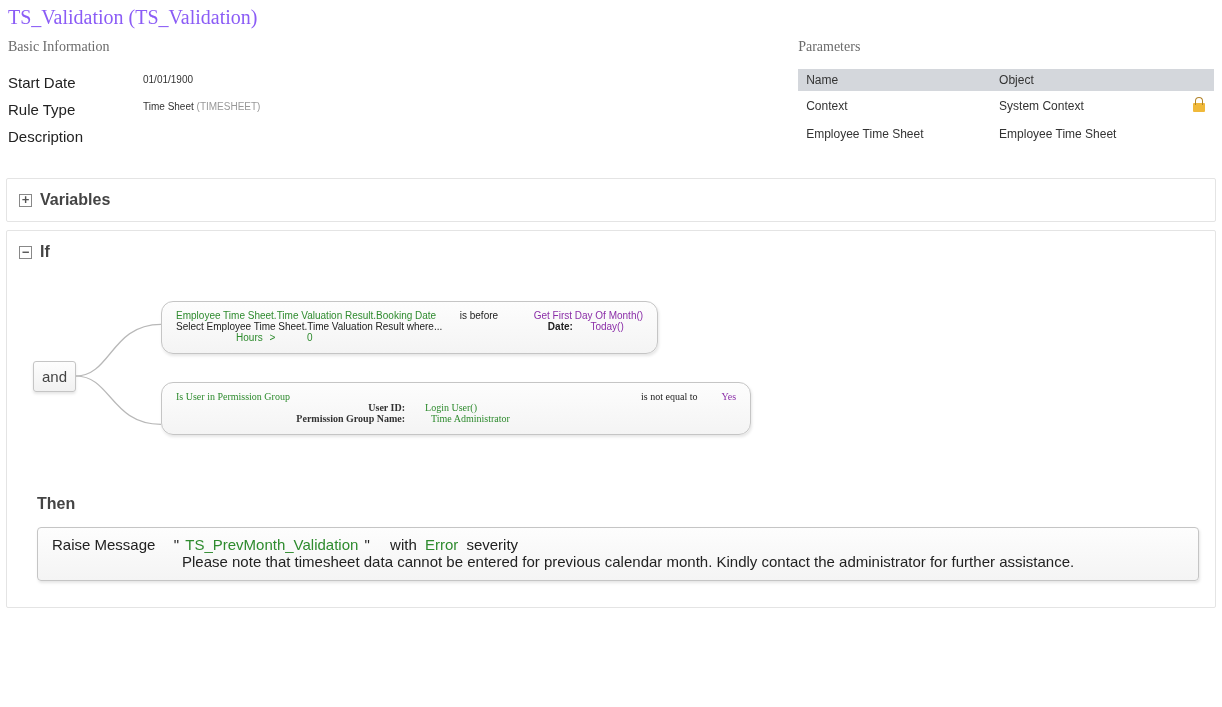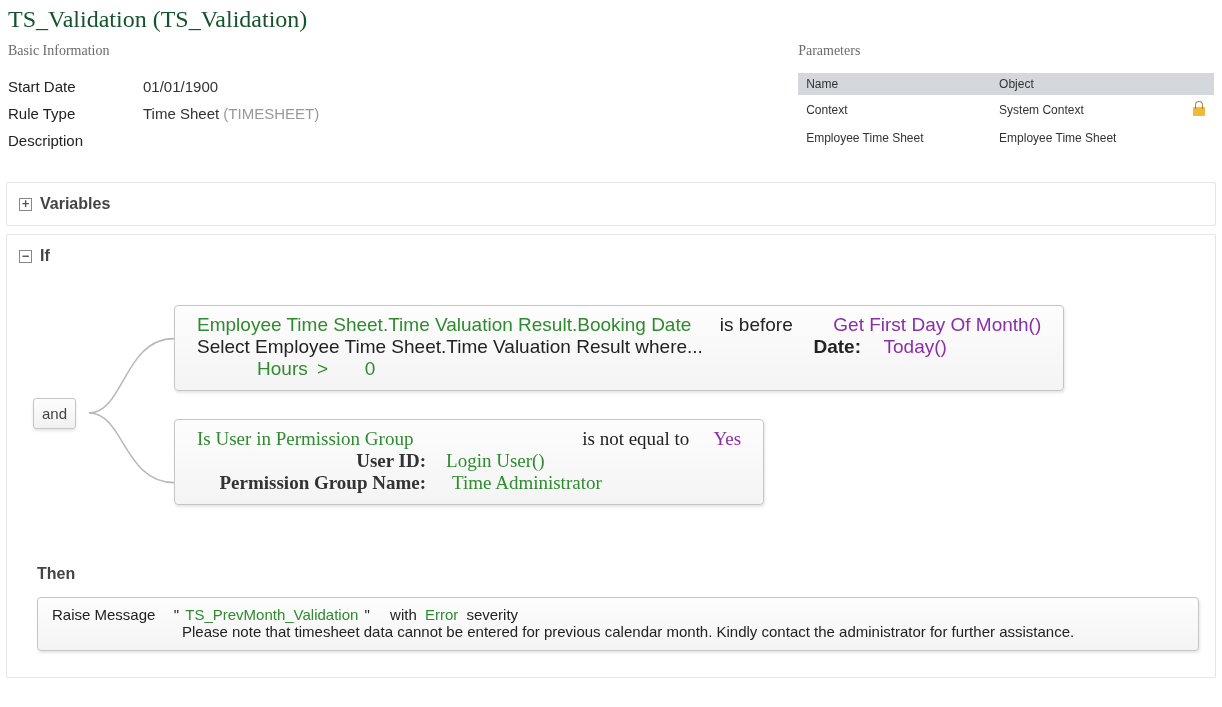--- a/index.html
+++ b/index.html
@@ -7,41 +7,41 @@
     margin: 0;
     padding: 0;
     font-family: Arial, Helvetica, sans-serif;
     font-size: 15px;
     color: #333;
     background: #fff;
     width: 1222px;
   }
   .page-title {
     font-family: Georgia, 'Times New Roman', serif;
-    font-size: 24px;
-    color: #14532d;
+    font-size: 20px;
+    color: #8b5cf6;
     padding: 6px 8px 10px;
     font-weight: normal;
   }
   .top-section {
     display: flex;
     padding: 0 8px 24px;
   }
   .left-col { flex: 1.9; }
   .right-col { flex: 1; }
   .section-heading {
     font-family: Georgia, 'Times New Roman', serif;
     font-size: 14px;
     color: #6b6b6b;
     margin-bottom: 14px;
     font-weight: normal;
   }
   .info-row { display: flex; padding: 5px 0; }
   .info-label { width: 135px; color: #222; font-size: 15px; }
-  .info-value { color: #333; font-size: 15px; }
+  .info-value { color: #333; font-size: 10px; }
   .info-value .muted { color: #999; }
   .param-table { width: 100%; border-collapse: collapse; font-size: 12px; }
   .param-table th {
     background: #d4d7dc;
     text-align: left;
     font-weight: normal;
     padding: 4px 8px;
     color: #333;
   }
   .param-table td { padding: 6px 8px; }
@@ -103,39 +103,39 @@
     align-items: center;
   }
   .and-chip {
     border: 1px solid #c5c5c5;
     border-radius: 3px;
     background: linear-gradient(#fdfdfd,#f1f1f1);
     padding: 6px 8px;
     color: #444;
     font-size: 15px;
     box-shadow: 0 2px 3px rgba(0,0,0,0.1);
-    margin-right: 13px;
+    margin-right: 0;
     position: relative;
     z-index: 2;
   }
   .connector-col {
     position: relative;
     width: 85px;
     align-self: stretch;
   }
   .connector-col svg { position:absolute; top:0; left:0; width:100%; height:100%; }
 
   .cond-col { flex: 0 0 auto; }
 
   .cond-card {
     border: 1px solid #c5c5c5;
-    border-radius: 4px;
+    border-radius: 12px;
     background: linear-gradient(#fdfdfd,#f4f4f4);
-    padding: 8px 22px 10px;
-    font-size: 19px;
+    padding: 8px 14px 10px;
+    font-size: 10px;
     box-shadow: 1px 2px 3px rgba(0,0,0,0.10);
     margin-bottom: 28px;
     width: fit-content;
   }
   .cond-card:last-child { margin-bottom: 16px; font-family: Liberation Serif, serif; }
 
   .green { color: #2e8b2e; }
   .purple { color: #8b2fa8; }
   .black { color: #222; }
   .bold { font-weight: bold; }

